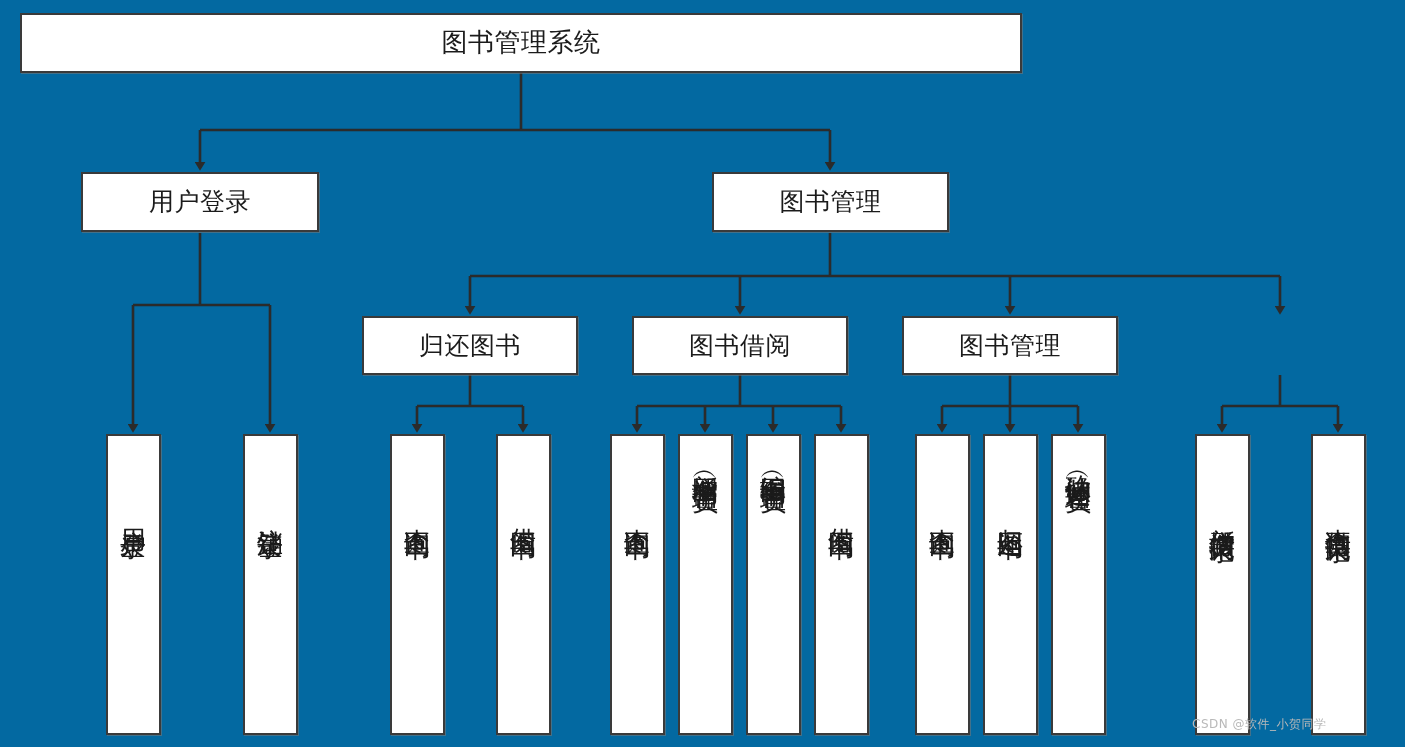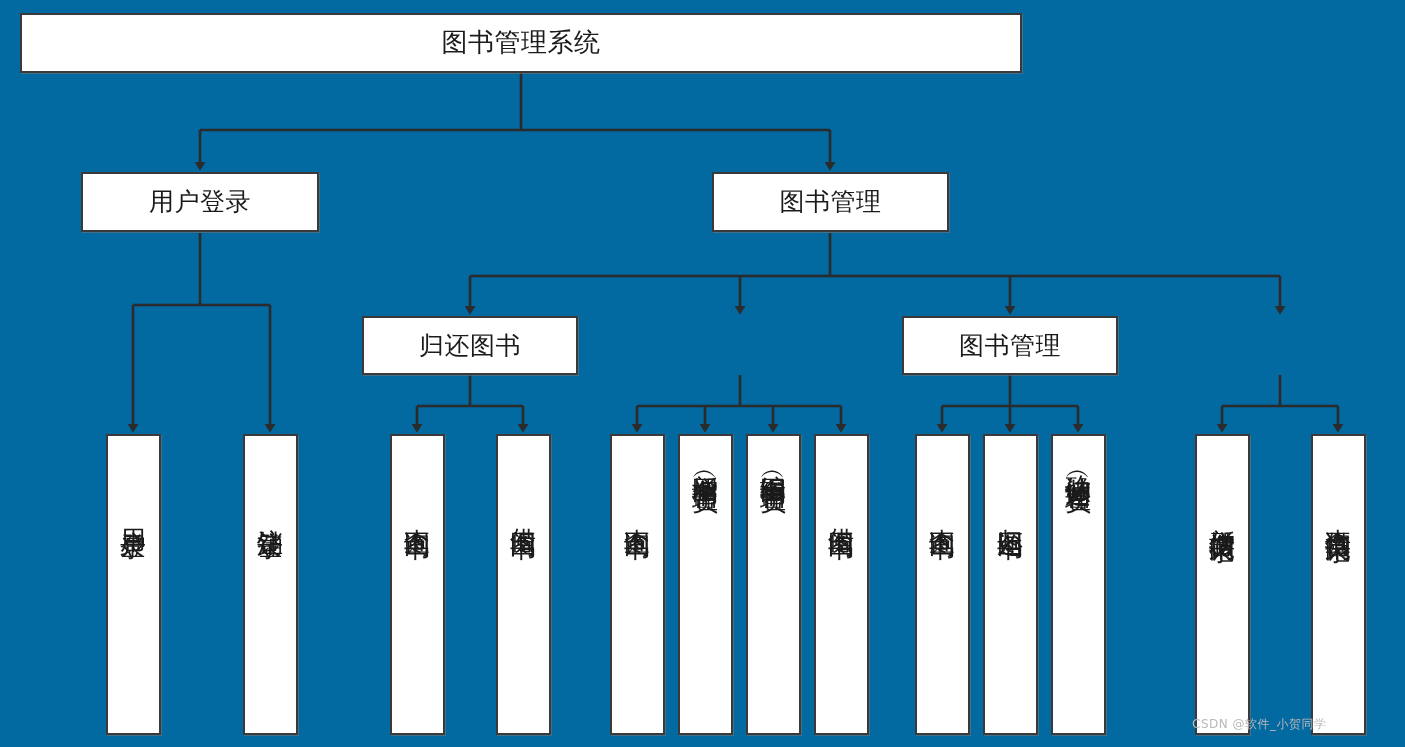--- a/index.html
+++ b/index.html
@@ -140,20 +140,23 @@
   <div class="node horizontal" style="left:81px; top:172px; width:238px; height:60px;">
     <span class="label">用户登录</span>
   </div>
   <div class="node horizontal" style="left:712px; top:172px; width:237px; height:60px;">
     <span class="label">图书管理</span>
   </div>
 
   <div class="node horizontal" style="left:362px; top:316px; width:216px; height:59px;">
     <span class="label">归还图书</span>
   </div>
+  <div class="node horizontal" style="left:632px; top:316px; width:216px; height:59px;">
+    <span class="label">图书借阅</span>
+  </div>
   <div class="node horizontal" style="left:902px; top:316px; width:216px; height:59px;">
     <span class="label">图书管理</span>
   </div>
 
   <div class="node vertical mid" style="left:106px; top:434px; width:55px; height:301px;">
     <span class="label">用户登录</span>
   </div>
   <div class="node vertical mid" style="left:243px; top:434px; width:55px; height:301px;">
     <span class="label">注销登录</span>
   </div>

